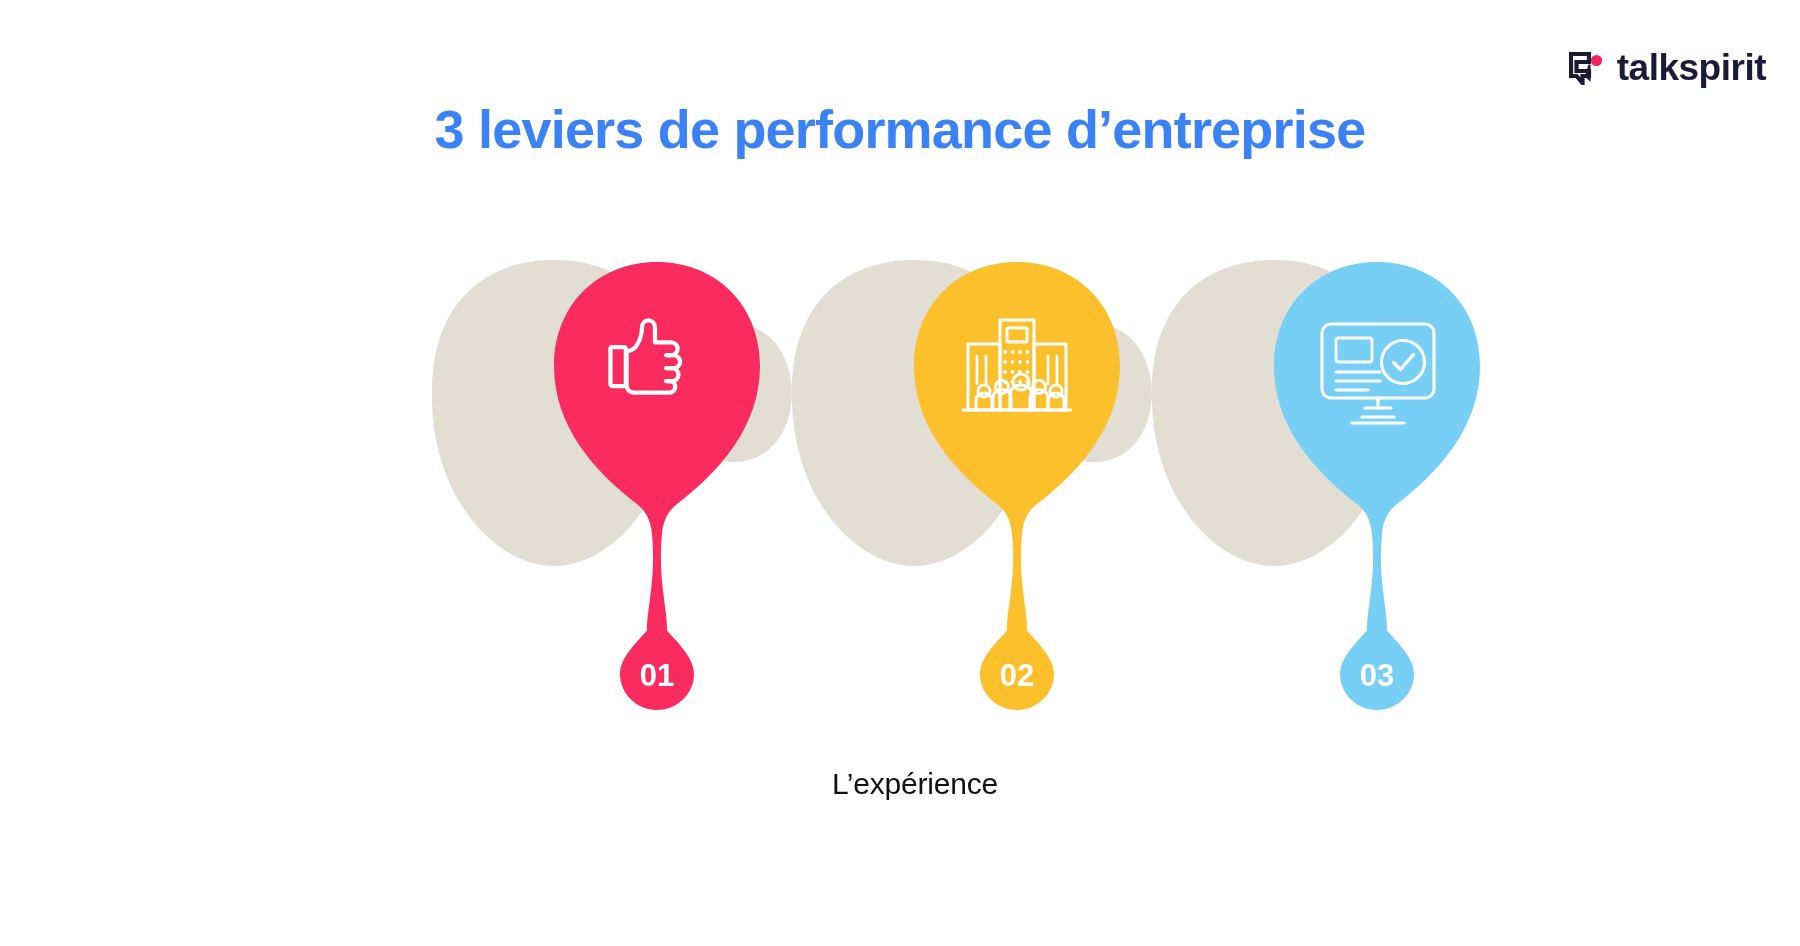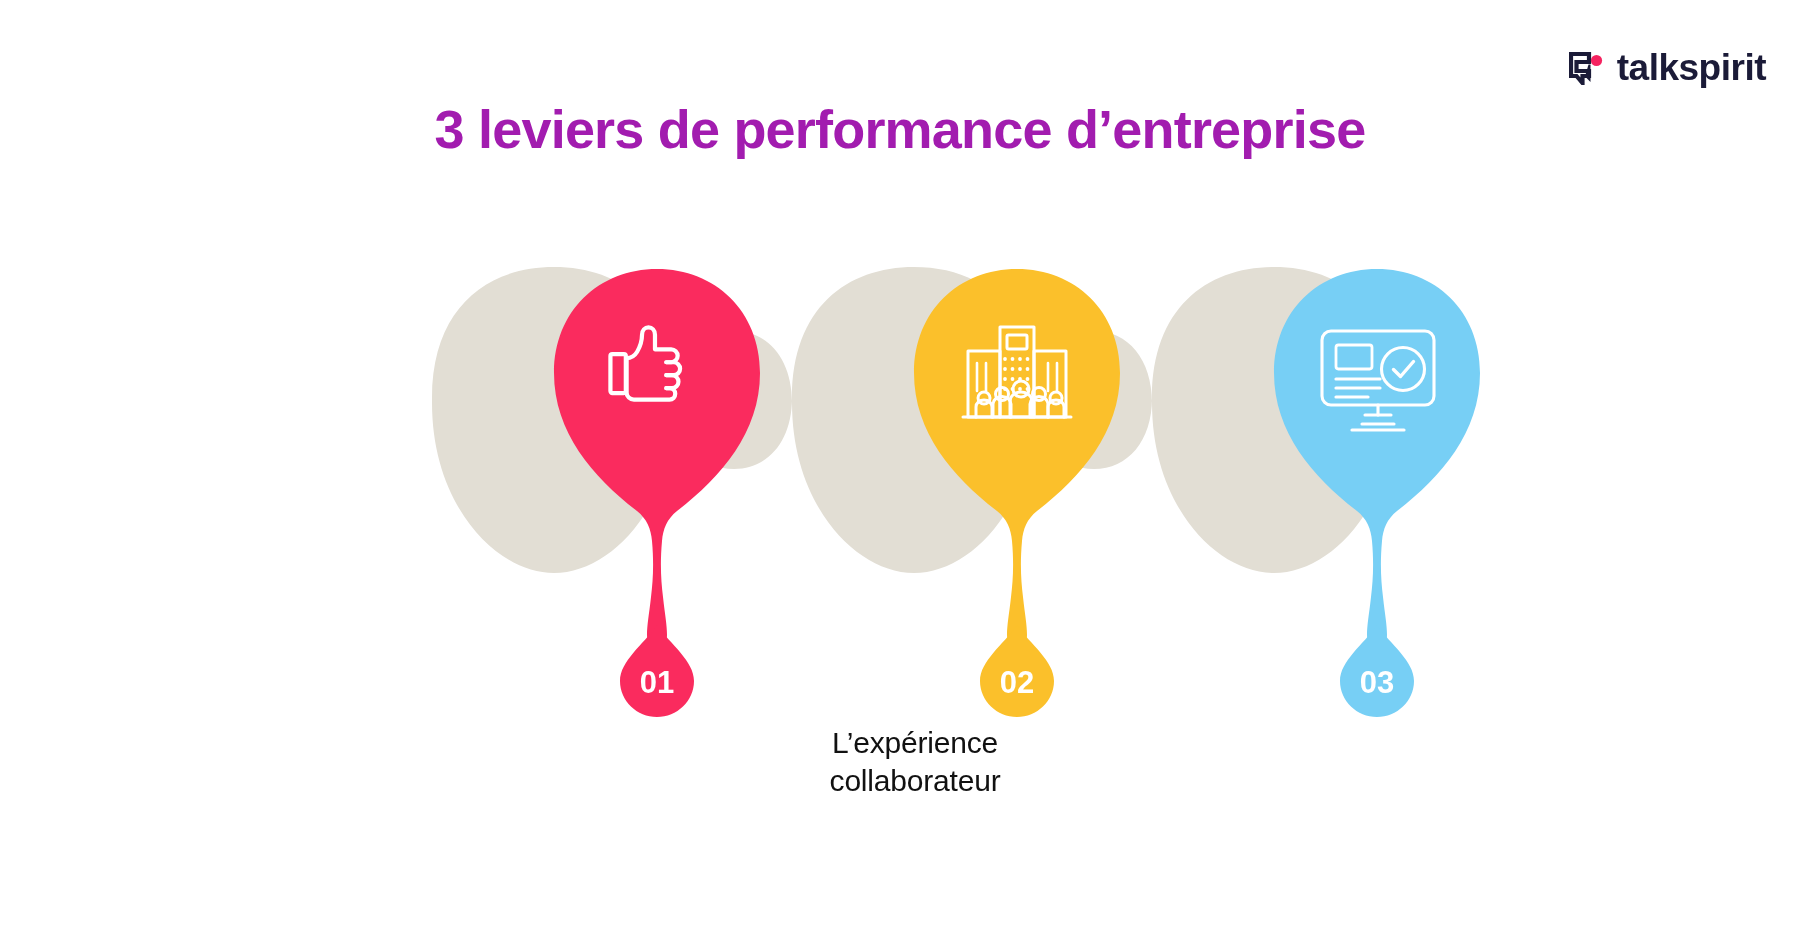--- a/index.html
+++ b/index.html
@@ -30,37 +30,37 @@
     line-height:1;
   }
 
   
   .page-title {
     position:absolute;
     top:100px; left:0; right:0;
     text-align:center;
     font-size:54px;
     font-weight:700;
-    color:#a21caf;
+    color:#3b82f6;
     letter-spacing:-0.8px;
     line-height:1.1;
   }
 
   
   .stage {
     position:absolute;
-    top:273px; left:380px;
+    top:266px; left:380px;
     width:1070px; height:490px;
   }
   .stage svg { display:block; width:1070px; height:490px; overflow:visible; }
 
   
   .captions {
     position:absolute;
-    top:724px; left:380px;
+    top:765px; left:380px;
     width:1070px; height:110px;
     display:flex;
   }
   .caption {
     flex:1 1 0;
     text-align:center;
     font-size:30px;
     line-height:1.28;
     color:#111111;
     letter-spacing:-0.2px;
@@ -260,17 +260,16 @@
 
       <text x="277" y="420" text-anchor="middle" font-family="Liberation Sans, sans-serif" font-size="31" font-weight="700" fill="#FFFFFF">01</text>
       <text x="637" y="420" text-anchor="middle" font-family="Liberation Sans, sans-serif" font-size="31" font-weight="700" fill="#FFFFFF">02</text>
       <text x="997" y="420" text-anchor="middle" font-family="Liberation Sans, sans-serif" font-size="31" font-weight="700" fill="#FFFFFF">03</text>
     </svg>
   </div>
 
   <div class="captions">
     <div class="caption">
       <div>L’expérience</div>
-      <div>collaborateur</div>
     </div>
   </div>
 
 </div>
 
 </body></html>

